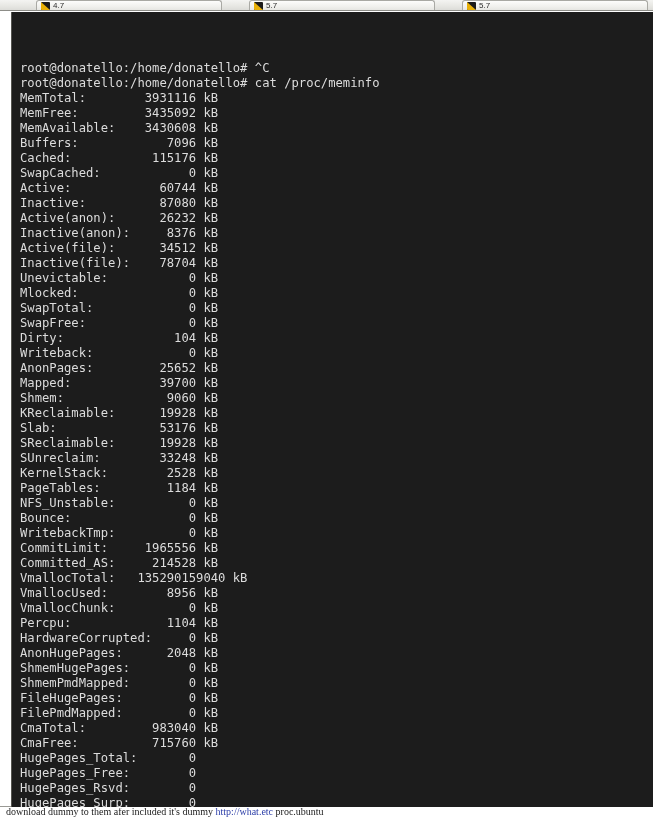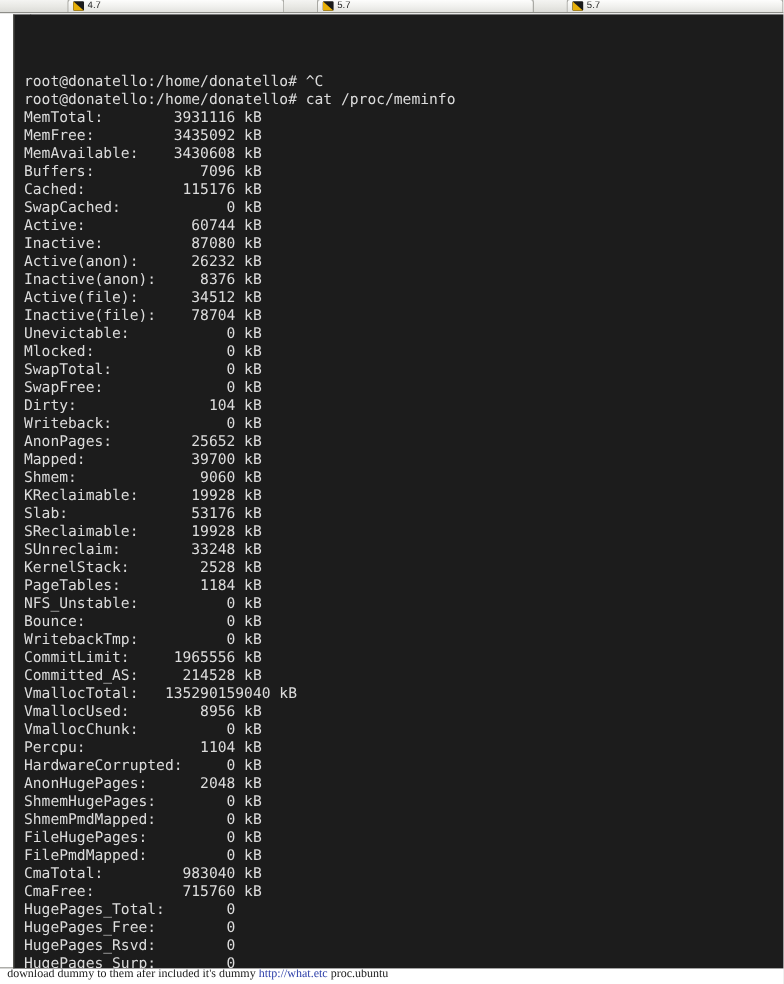--- a/index.html
+++ b/index.html
@@ -25,24 +25,23 @@
 
   
   #taskbar {
     position: absolute;
     top: 0; left: 0;
     width: 653px;
     height: 11px;
     background: linear-gradient(to bottom, #f4f4f2 0%, #e8e8e4 55%, #dcdcd8 100%);
     border-bottom: 1px solid #8d8d88;
     display: flex;
-    align-items: flex-end;
+    align-items: center;
     box-sizing: border-box;
     overflow: hidden;
-    padding-left: 20px;
   }
   .tb-btn {
     height: 11px;
     display: flex;
     align-items: center;
     gap: 3px;
     padding: 0 4px;
     box-sizing: border-box;
     background: linear-gradient(to bottom, #fdfdfc 0%, #efefec 60%, #e3e3df 100%);
     border: 1px solid #a9a9a4;

